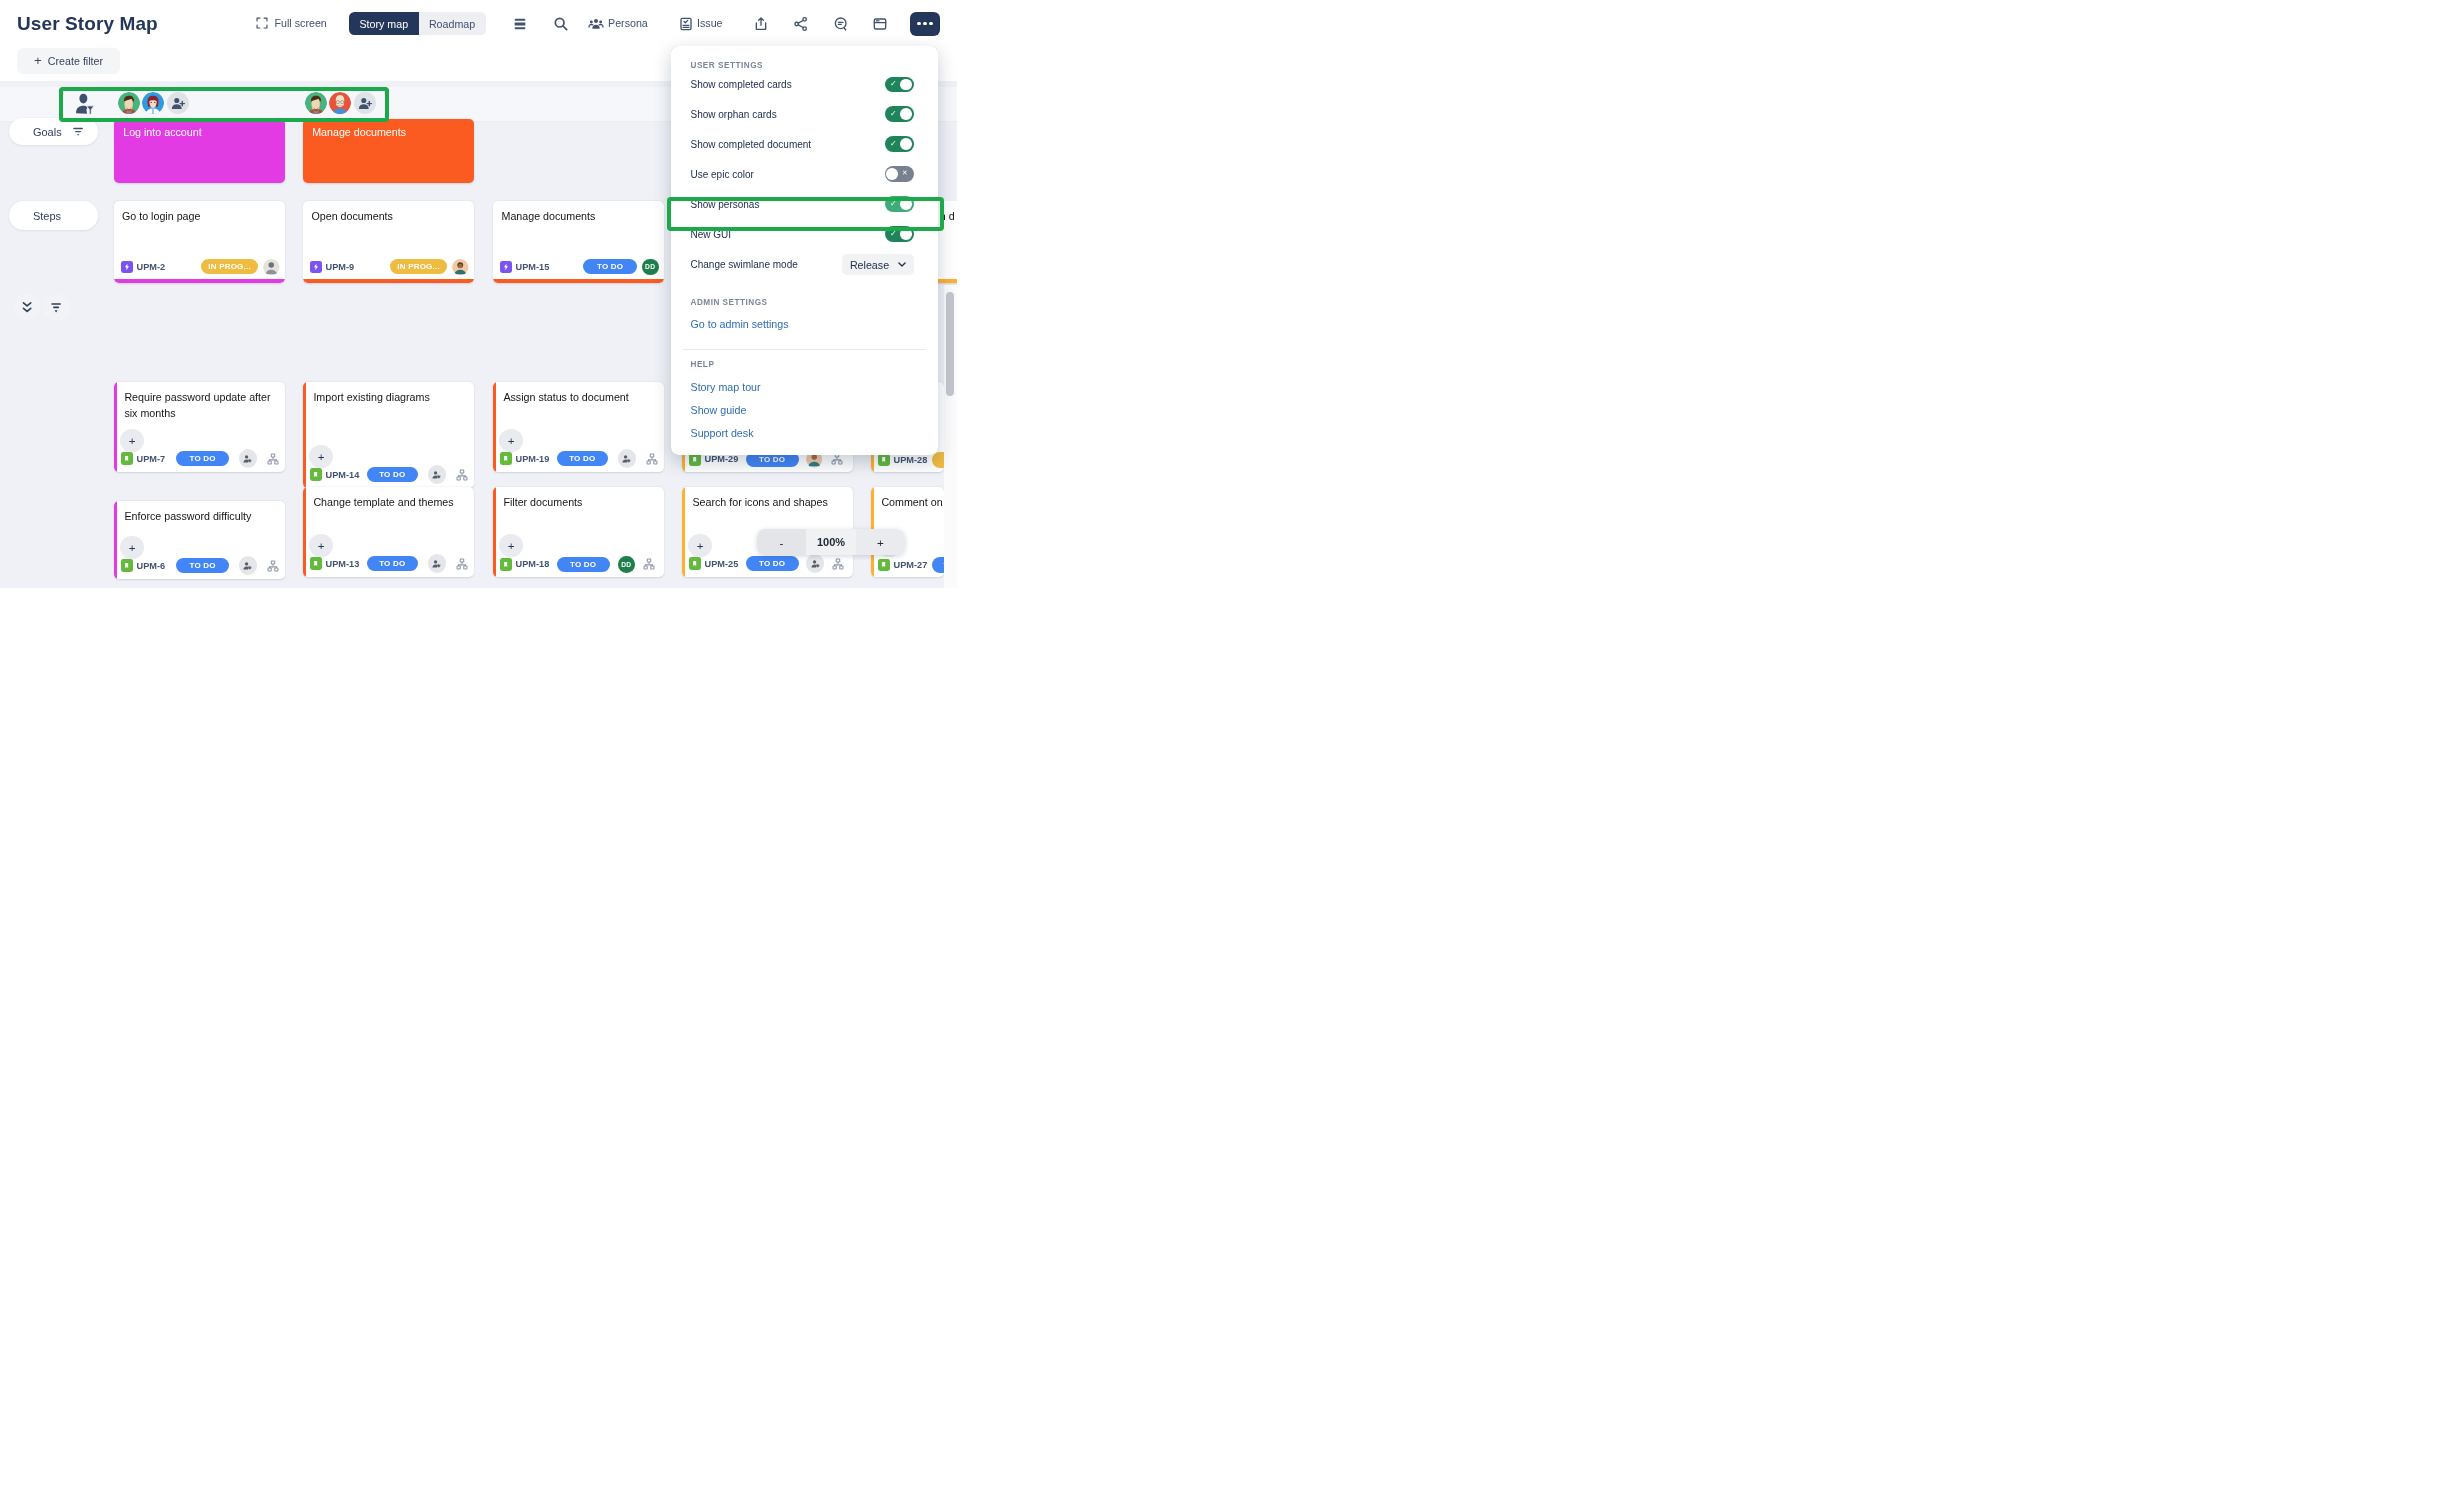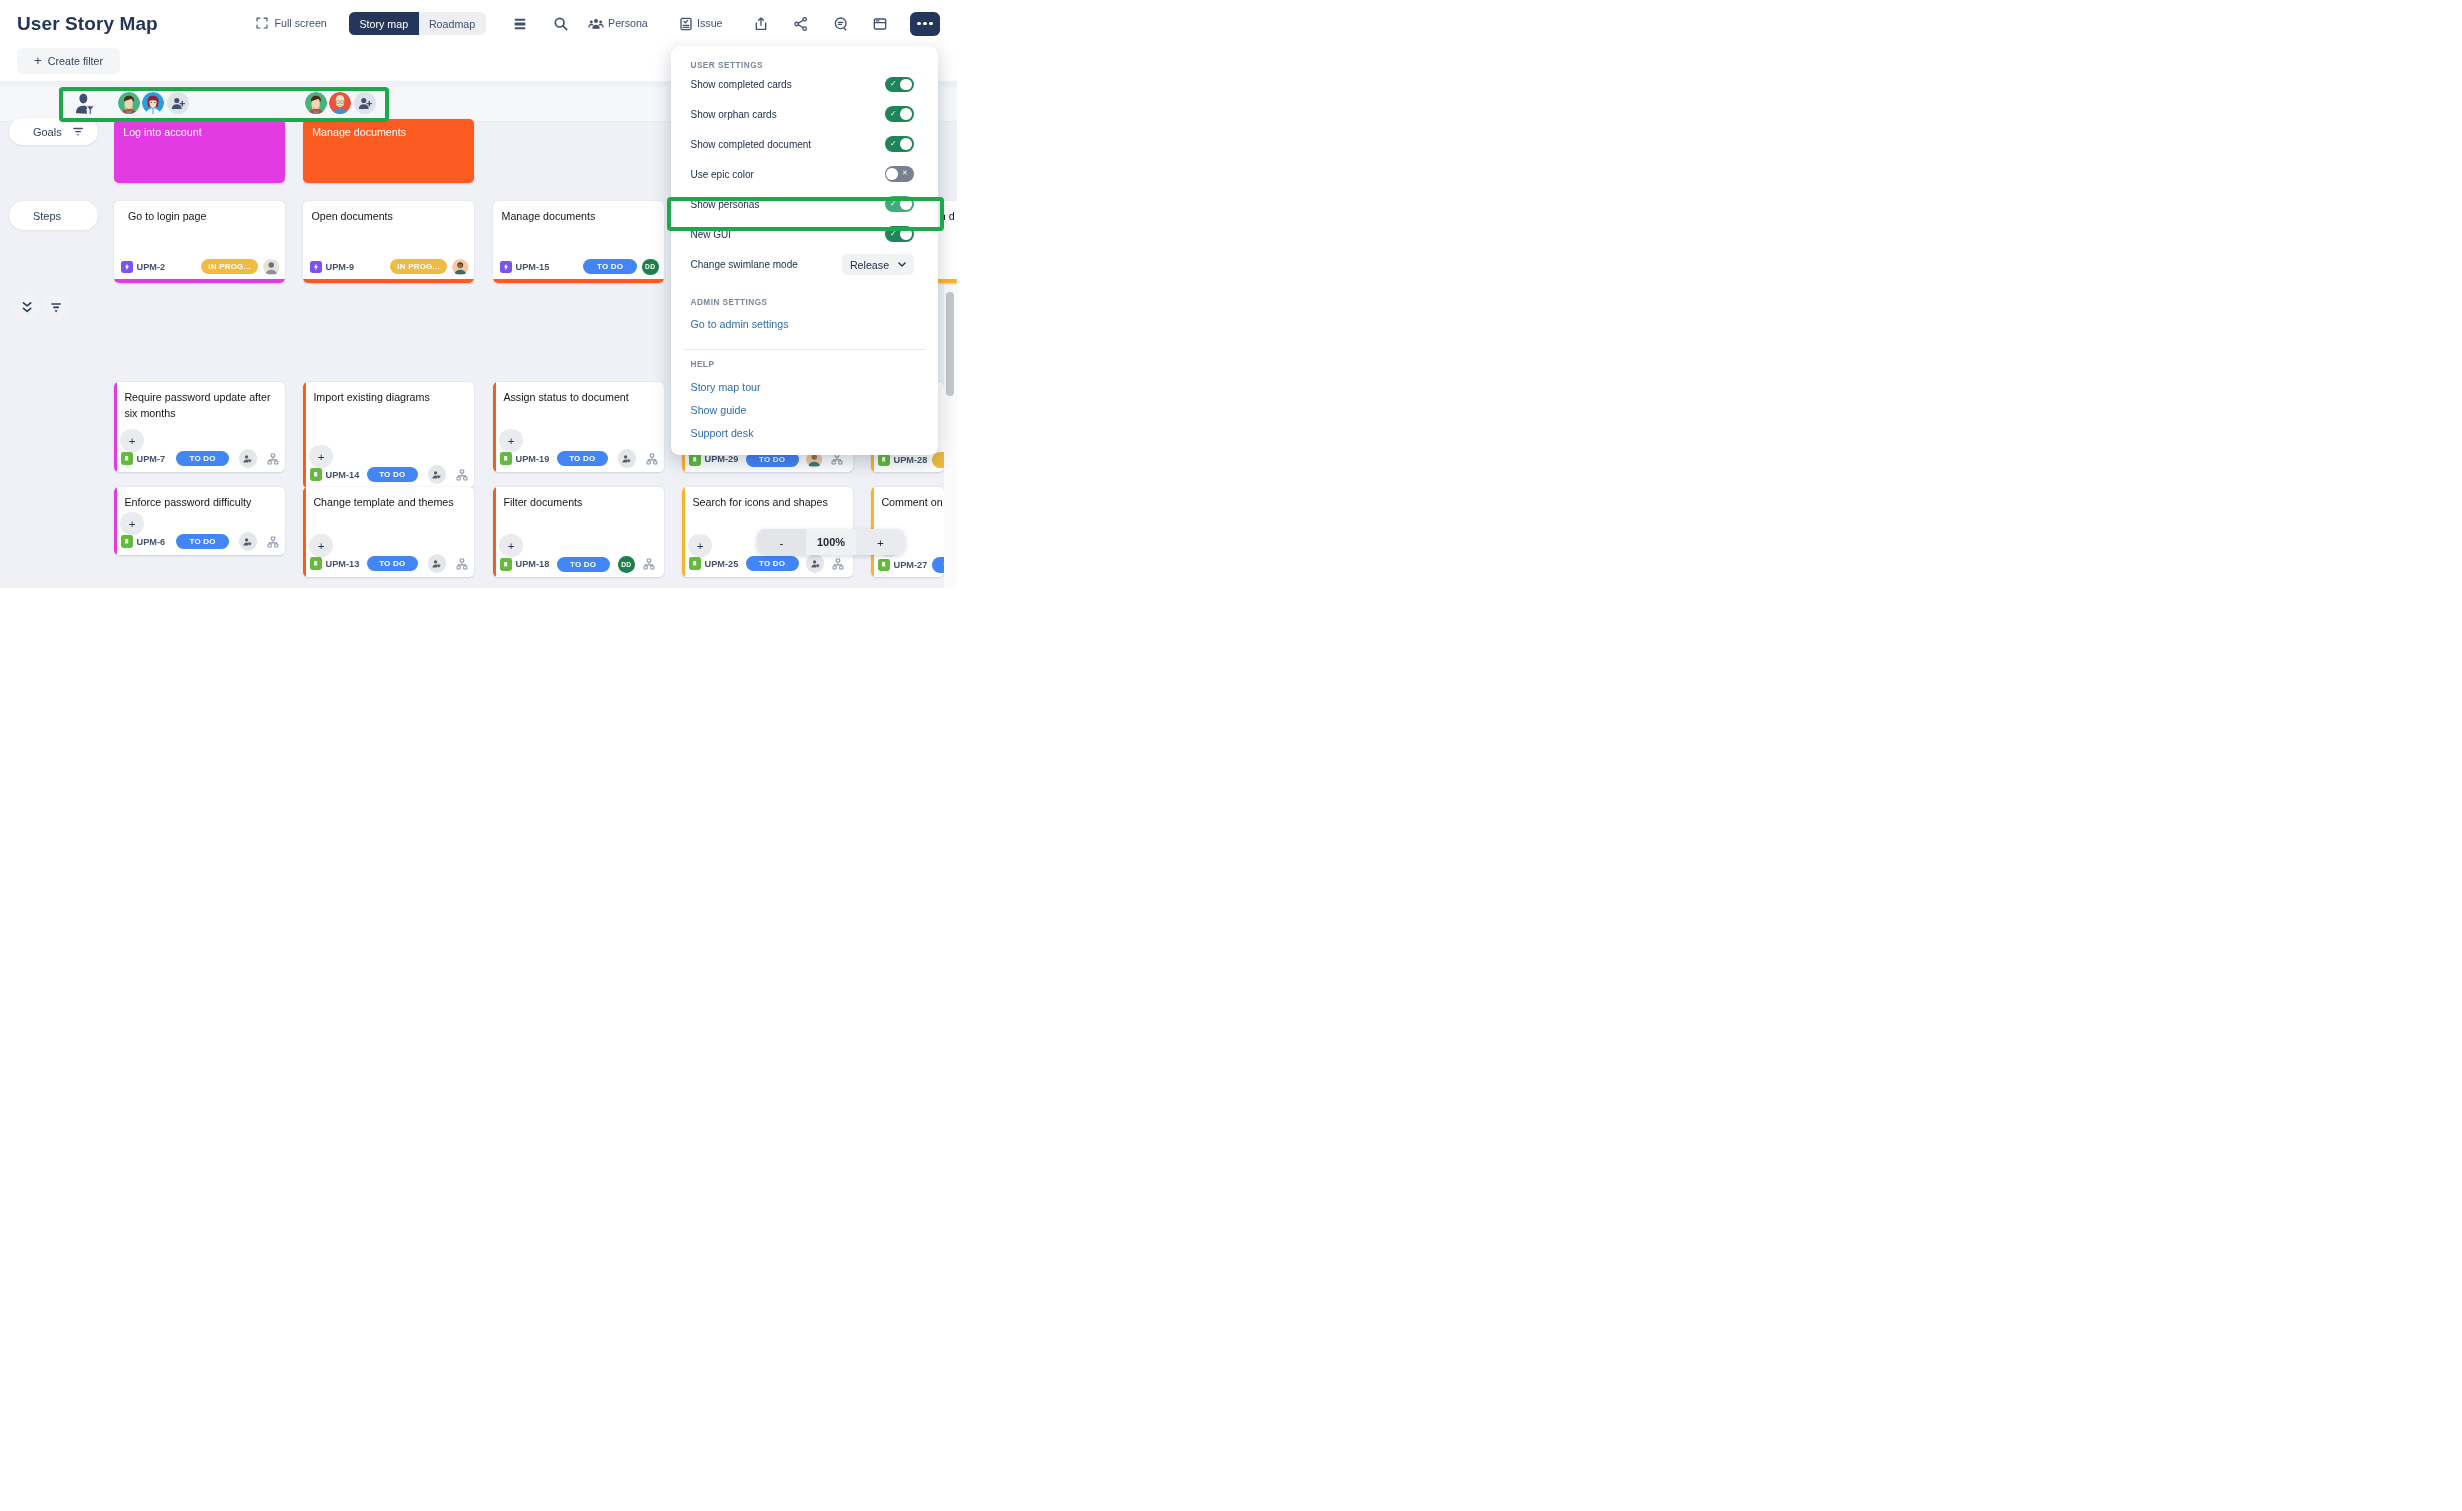--- a/index.html
+++ b/index.html
@@ -235,21 +235,21 @@
       </svg>
   </div>
   <div class="goal-card" style="left:114px;top:119px;background:#E33BE3"><span>Log into account</span></div>
   <div class="goal-card" style="left:303px;top:119px;background:#FB5A20"><span>Manage documents</span></div>
 
   <div class="lane-pill" style="left:8.5px;top:201px;width:89px;height:29px;padding:0 0 0 24.4px">
     <span>Steps</span>
   </div>
 
   <div class="card" style="left:114px;top:201px;height:82px">
-    <div class="titl" style="padding-left:14px">Go to login page</div>
+    <div class="titl" style="padding-left:8px">Go to login page</div>
     <div class="cfoot" style="bottom:8px">
       <span class="tbadge" style="background:#7A53F1">
           <svg width="8" height="8" viewBox="0 0 24 24">
             <path d="M13 2L6 13h4.5L10 22l8-12h-4.5z" fill="#fff"></path>
           </svg>
         </span>
       <span class="keytxt">UPM-2</span>
       <span class="spill st-yellow" style="margin-left:auto">IN PROG...</span>
       <span class="cav" style="margin-left:4.9px"><svg width="16.5" height="16.5" viewBox="0 0 27 27">
             <circle cx="13.5" cy="13.5" r="13.5" fill="#E7E2D8"></circle>
@@ -440,21 +440,21 @@
       <span class="tbadge" style="background:#63BA3C">
           <svg width="7.3" height="7.3" viewBox="0 0 24 24">
             <path d="M7 3.5h10V20l-5-3.8L7 20z" fill="#fff"></path>
           </svg>
         </span>
       <span class="keytxt">UPM-28</span>
       <span class="spill st-yellow" style="margin-left:4.9px;min-width:39px">IN</span>
     </div>
   </div>
 
-  <div class="card" style="left:114px;top:487px;height:68px">
+  <div class="card" style="left:114px;top:501px;height:78px">
     <div class="lstrip" style="background:#E33BE3"></div>
     <div class="titl">Enforce password difficulty</div>
     <div class="plus-pill">+</div>
     <div class="cfoot">
       <span class="tbadge" style="background:#63BA3C">
           <svg width="7.3" height="7.3" viewBox="0 0 24 24">
             <path d="M7 3.5h10V20l-5-3.8L7 20z" fill="#fff"></path>
           </svg>
         </span>
       <span class="keytxt">UPM-6</span>

